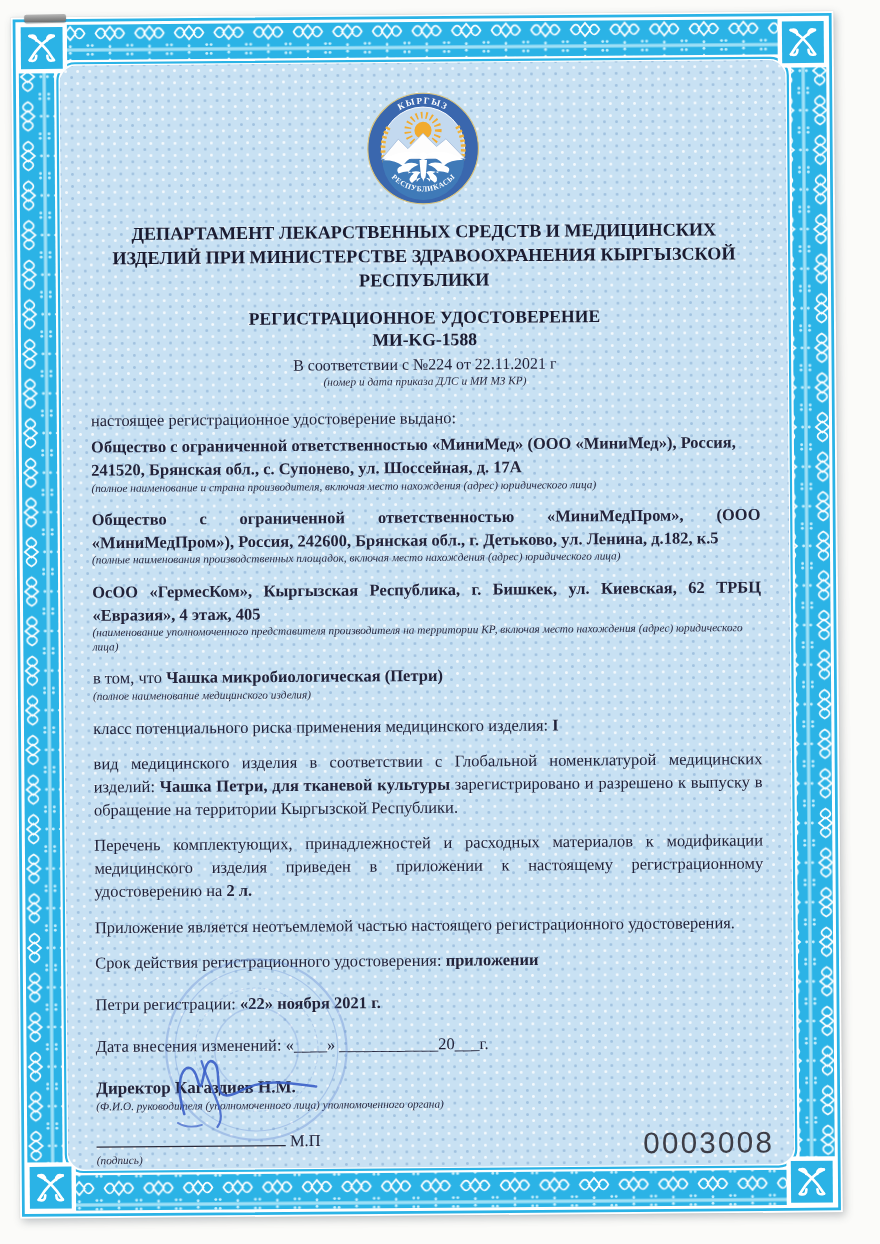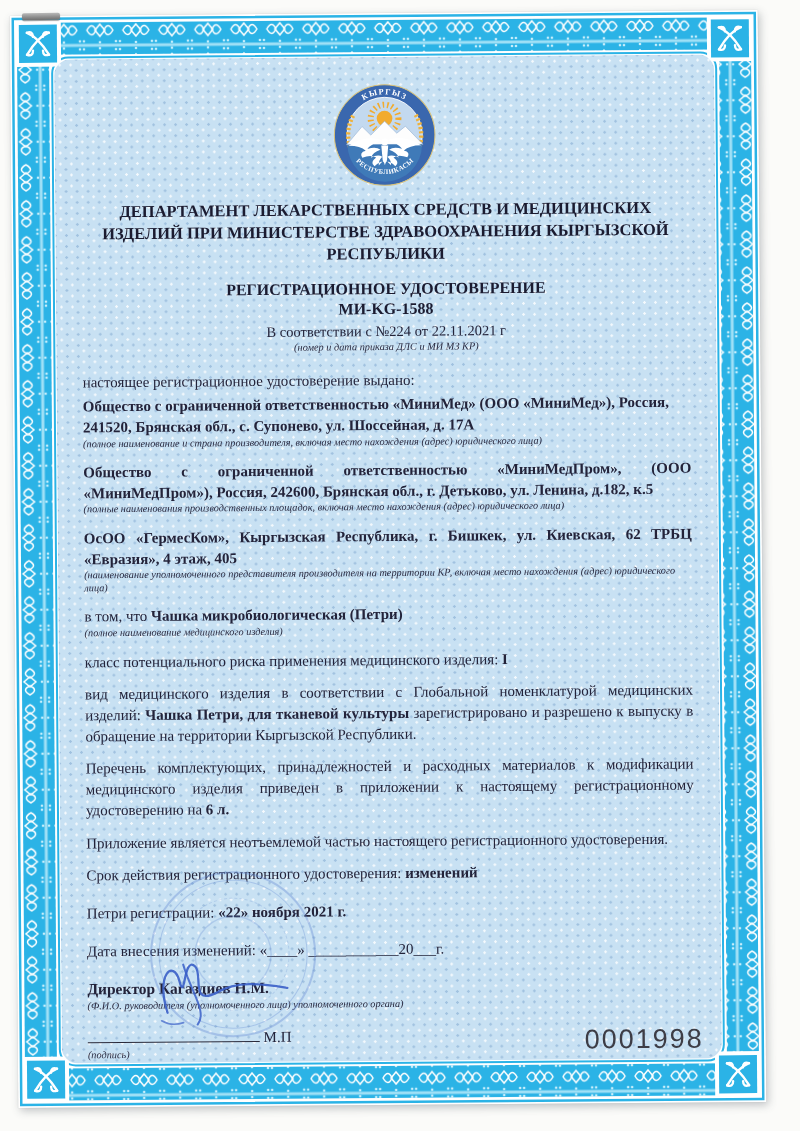--- a/index.html
+++ b/index.html
@@ -213,25 +213,25 @@
     <div class="b para sp-md">ОсОО «ГермесКом», Кыргызская Республика, г. Бишкек, ул. Киевская, 62 ТРБЦ «Евразия», 4 этаж, 405</div>
     <div class="fineprint">(наименование уполномоченного представителя производителя на территории КР, включая место нахождения (адрес) юридического лица)</div>
 
     <div class="sp-md"><span>в том, что </span><span class="b">Чашка микробиологическая (Петри)</span></div>
     <div class="fineprint">(полное наименование медицинского изделия)</div>
 
     <div class="sp-md"><span>класс потенциального риска применения медицинского изделия: </span><span class="b">I</span></div>
 
     <div class="para sp-md"><span>вид медицинского изделия в соответствии с Глобальной номенклатурой медицинских изделий: </span><span class="b">Чашка Петри, для тканевой культуры</span><span> зарегистрировано и разрешено к выпуску в обращение на территории Кыргызской Республики.</span></div>
 
-    <div class="para sp-md"><span>Перечень комплектующих, принадлежностей и расходных материалов к модификации медицинского изделия приведен в приложении к настоящему регистрационному удостоверению на </span><span class="b">6 л.</span></div>
+    <div class="para sp-md"><span>Перечень комплектующих, принадлежностей и расходных материалов к модификации медицинского изделия приведен в приложении к настоящему регистрационному удостоверению на </span><span class="b">2 л.</span></div>
 
     <div class="sp-md">Приложение является неотъемлемой частью настоящего регистрационного удостоверения.</div>
 
-    <div class="sp-md"><span>Срок действия регистрационного удостоверения: </span><span class="b">изменений</span></div>
+    <div class="sp-md"><span>Срок действия регистрационного удостоверения: </span><span class="b">приложении</span></div>
 
     <div class="sp-lg"><span>Петри регистрации: </span><span class="b">«22» ноября 2021 г.</span></div>
 
     <div class="sp-lg">Дата внесения изменений: «____» ____________20___г.</div>
 
     <div class="b sp-lg" style="font-size:15.5px;">Директор Кагаздиев Н.М.</div>
     <div class="fineprint">(Ф.И.О. руководителя (уполномоченного лица) уполномоченного органа)</div>
 
     <div class="sig-row"><span class="sig-line"></span>&nbsp;<span>М.П</span></div>
     <div class="fineprint">(подпись)</div>
@@ -244,16 +244,16 @@
       <circle cx="108" cy="102" r="56" stroke-width="1" opacity="0.22" stroke-dasharray="3 2.2"></circle>
       <circle cx="108" cy="102" r="38" stroke-width="1.4" opacity="0.26"></circle>
     </g>
     <g stroke="#3a5fc8" fill="none" stroke-linecap="round">
       <path d="M42 160 C30 122 48 106 54 128 C60 152 58 102 70 114 C78 122 64 154 92 140 C112 128 136 132 162 136" stroke-width="2.3" opacity="0.9"></path>
       <path d="M58 112 C66 140 82 160 72 172" stroke-width="2" opacity="0.85"></path>
       <path d="M36 168 q10 6 22 2" stroke-width="1.6" opacity="0.7"></path>
     </g>
   </svg>
 
-  <div class="serial">0001998</div>
+  <div class="serial">0003008</div>
 </div>
 
 <div class="staple"></div>
 
 </body></html>

